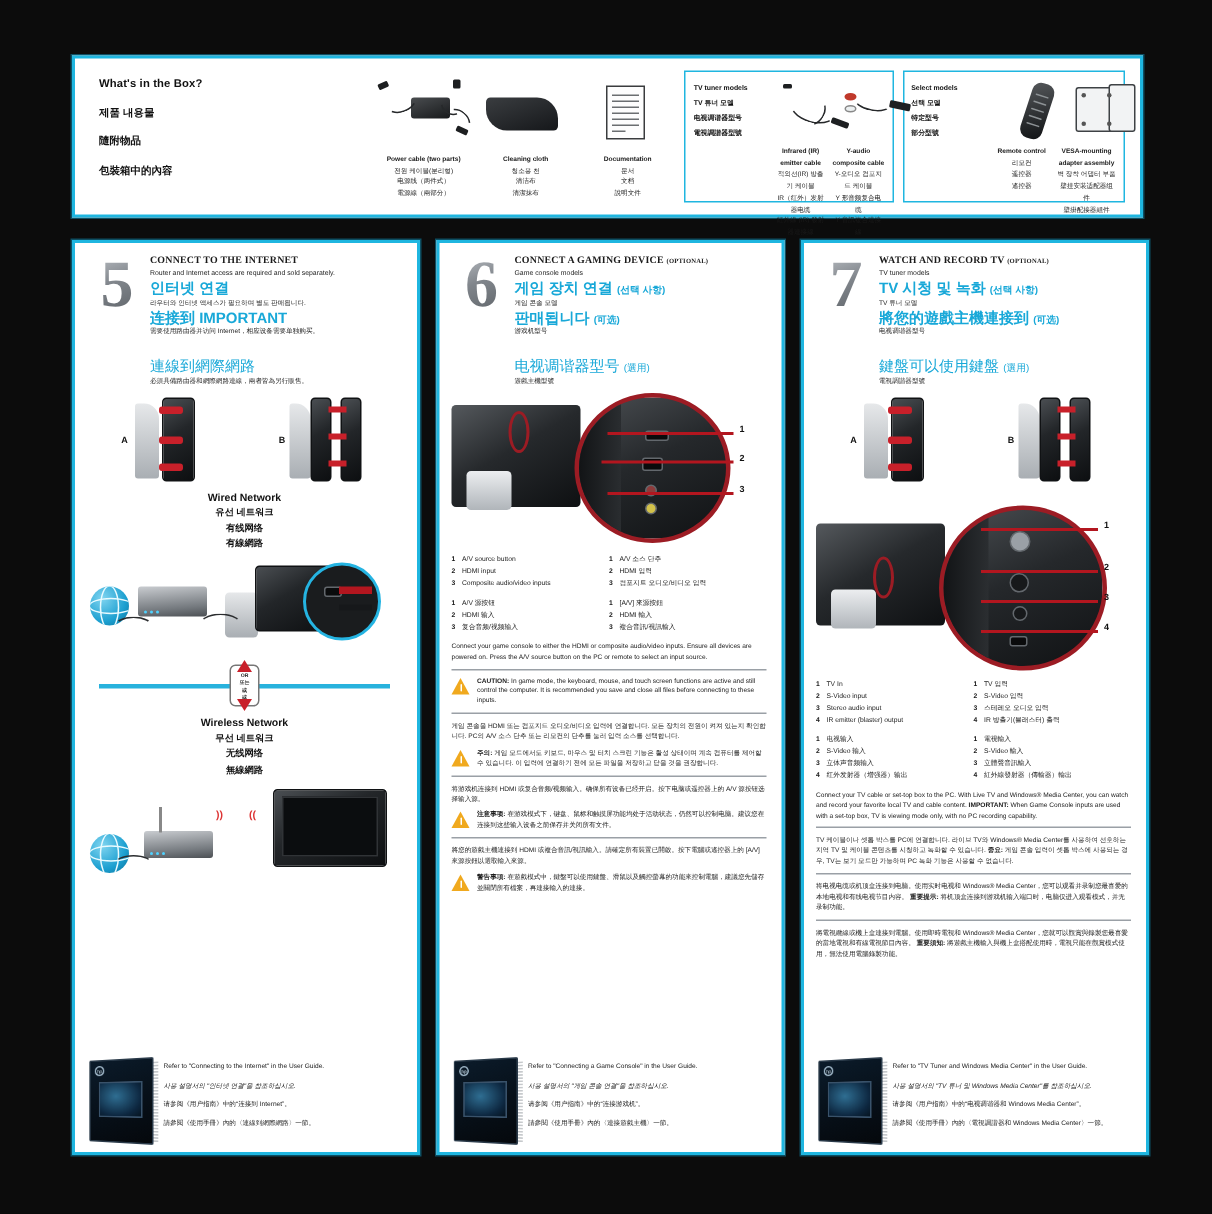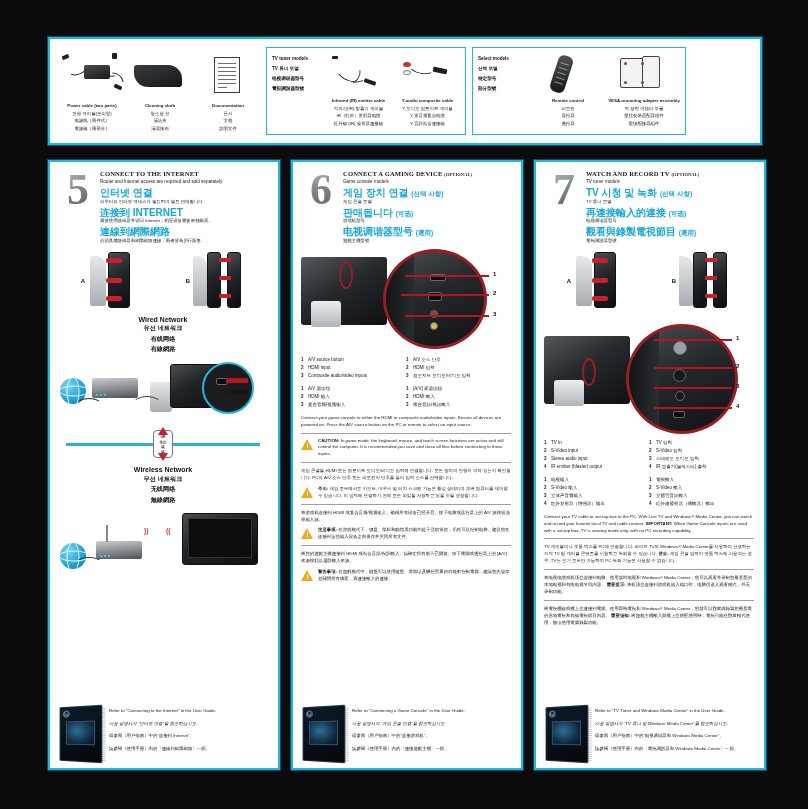--- a/index.html
+++ b/index.html
@@ -76,21 +76,21 @@
   .t-en-title { font-size: 6.6px; font-weight: bold; color: #1a1a1a; letter-spacing: .15px;
                 font-family: "Liberation Serif", serif; }
   .t-en-title .opt { font-size: 4.4px; }
   .t-en-sub { font-size: 4.6px; color: #222; margin-top: 1.5px; }
   .t-ko { font-size: 10px; color: #18a8d8; font-weight: bold; margin-top: 3.5px; line-height: 1.1; }
   .t-ko .opt { font-size: 6.5px; }
   .t-ko-sub { font-size: 4.4px; color: #222; margin-top: .5px; }
   .t-zh { font-size: 10px; color: #18a8d8; font-weight: bold; margin-top: 3px; line-height: 1.1; }
   .t-zh .opt { font-size: 6.5px; }
   .t-zh-sub { font-size: 4.4px; color: #222; margin-top: .5px; }
-  .t-zt { font-size: 10px; color: #18a8d8; font-weight: bold; margin-top: 3px; line-height: 1.1; }
+  .t-zt { font-size: 10px; color: #18a8d8; font-weight: normal; margin-top: 16px; line-height: 1.1; }
   .t-zt .opt { font-size: 6.5px; }
   .t-zt-sub { font-size: 4.4px; color: #222; margin-top: .5px; }
 
   
   .ab-row { display: flex; justify-content: space-around; margin-top: 7px; }
   .ab-fig { display: flex; align-items: center; gap: 3px; }
   .ab-letter { font-size: 6px; font-weight: bold; color: #111; }
   .ab-art { width: 52px; height: 62px; position: relative; }
 
   
@@ -246,20 +246,26 @@
   .rca { position: absolute; border-radius: 50%; }
 </style>
 </head>
 <body>
 
 <div id="poster">
 
   <div class="panel" id="topbox">
     <div class="topbox-inner">
 
+      <div class="tb-left">
+        <div class="hdr">What's in the Box?</div>
+        <div class="ln">제품 내용물</div>
+        <div class="ln">隨附物品</div>
+        <div class="ln">包裝箱中的內容</div>
+      </div>
 
       <div class="tb-items" style="flex:0 0 200px">
 
         <div class="tb-item">
           <div class="tb-art">
             <div class="cable-art">
               <div class="brick" style="left:24px;top:14px;width:26px;height:14px;"></div>
               <div class="cord" style="left:6px;top:8px;width:22px;height:16px;transform:rotate(-20deg)"></div>
               <div class="cord" style="left:44px;top:6px;width:18px;height:20px;transform:rotate(30deg)"></div>
               <div class="cord" style="left:44px;top:22px;width:20px;height:18px;transform:rotate(-140deg)"></div>
@@ -410,21 +416,21 @@
   <div class="panel col" id="col5">
     <div class="col-body">
 
       <div class="step-head">
         <div class="step-num">5</div>
         <div class="step-text">
           <div class="t-en-title">CONNECT TO THE INTERNET</div>
           <div class="t-en-sub">Router and Internet access are required and sold separately.</div>
           <div class="t-ko">인터넷 연결</div>
           <div class="t-ko-sub">라우터와 인터넷 액세스가 필요하며 별도 판매됩니다.</div>
-          <div class="t-zh">连接到 INTERNET</div>
+          <div class="t-zh">连接到 IMPORTANT</div>
           <div class="t-zh-sub">需要使用路由器并访问 Internet，相应设备需要单独购买。</div>
           <div class="t-zt">連線到網際網路</div>
           <div class="t-zt-sub">必須具備路由器和網際網路連線，兩者皆為另行販售。</div>
         </div>
       </div>
 
       <div class="ab-row">
         <div class="ab-fig">
           <span class="ab-letter">A</span>
           <div class="ab-art">
@@ -715,26 +721,26 @@
             <span>WATCH AND RECORD TV</span>
             <span class="opt">(OPTIONAL)</span>
           </div>
           <div class="t-en-sub">TV tuner models</div>
           <div class="t-ko">
             <span>TV 시청 및 녹화</span>
             <span class="opt">(선택 사항)</span>
           </div>
           <div class="t-ko-sub">TV 튜너 모델</div>
           <div class="t-zh">
-            <span>再連接輸入的連接</span>
+            <span>將您的遊戲主機連接到</span>
             <span class="opt">(可选)</span>
           </div>
           <div class="t-zh-sub">电视调谐器型号</div>
           <div class="t-zt">
-            <span>觀看與錄製電視節目</span>
+            <span>鍵盤可以使用鍵盤</span>
             <span class="opt">(選用)</span>
           </div>
           <div class="t-zt-sub">電視調諧器型號</div>
         </div>
       </div>
 
       <div class="ab-row">
         <div class="ab-fig">
           <span class="ab-letter">A</span>
           <div class="ab-art">

